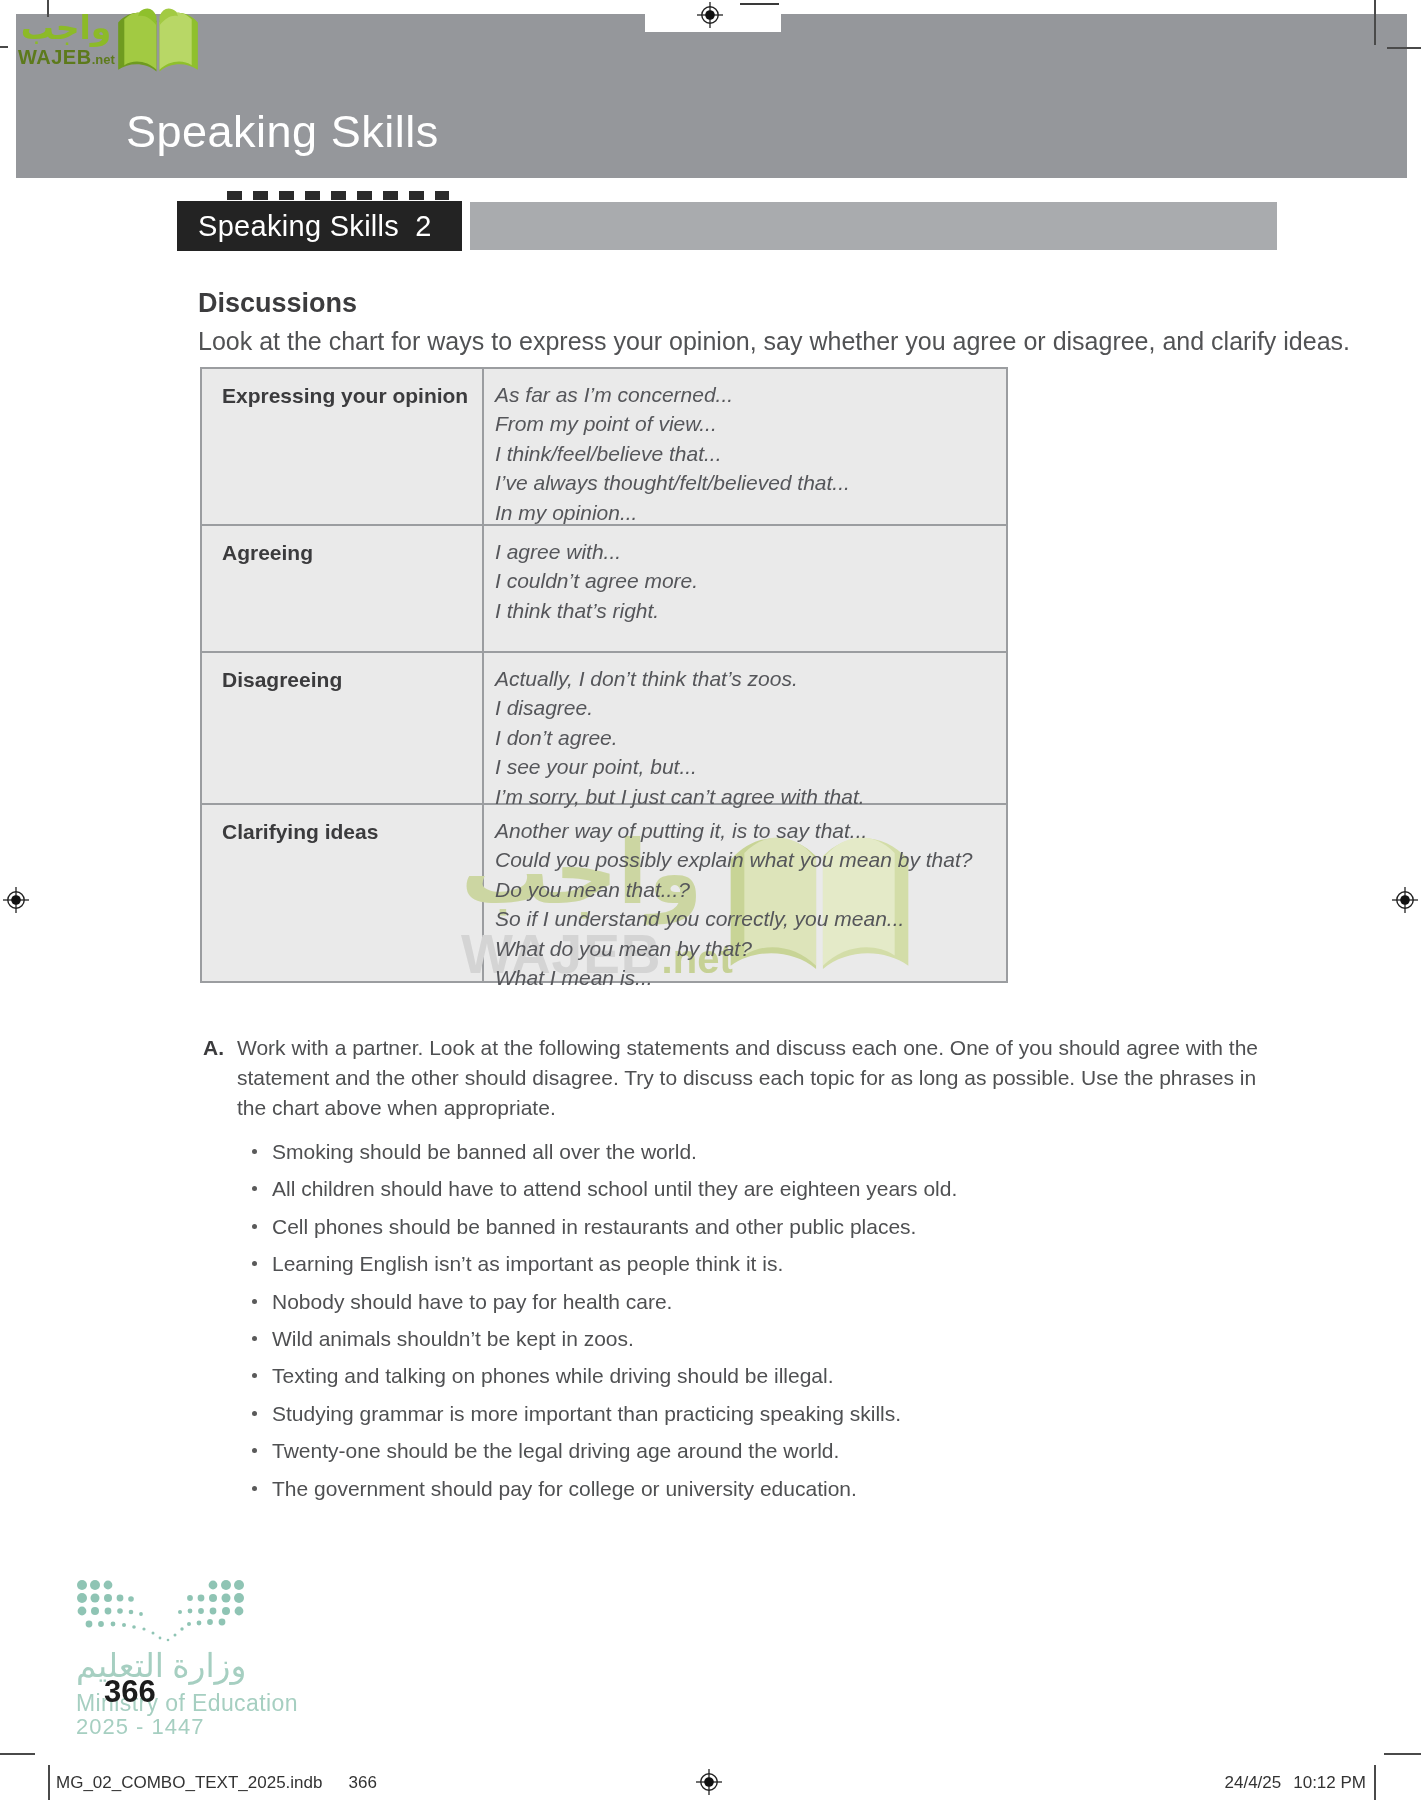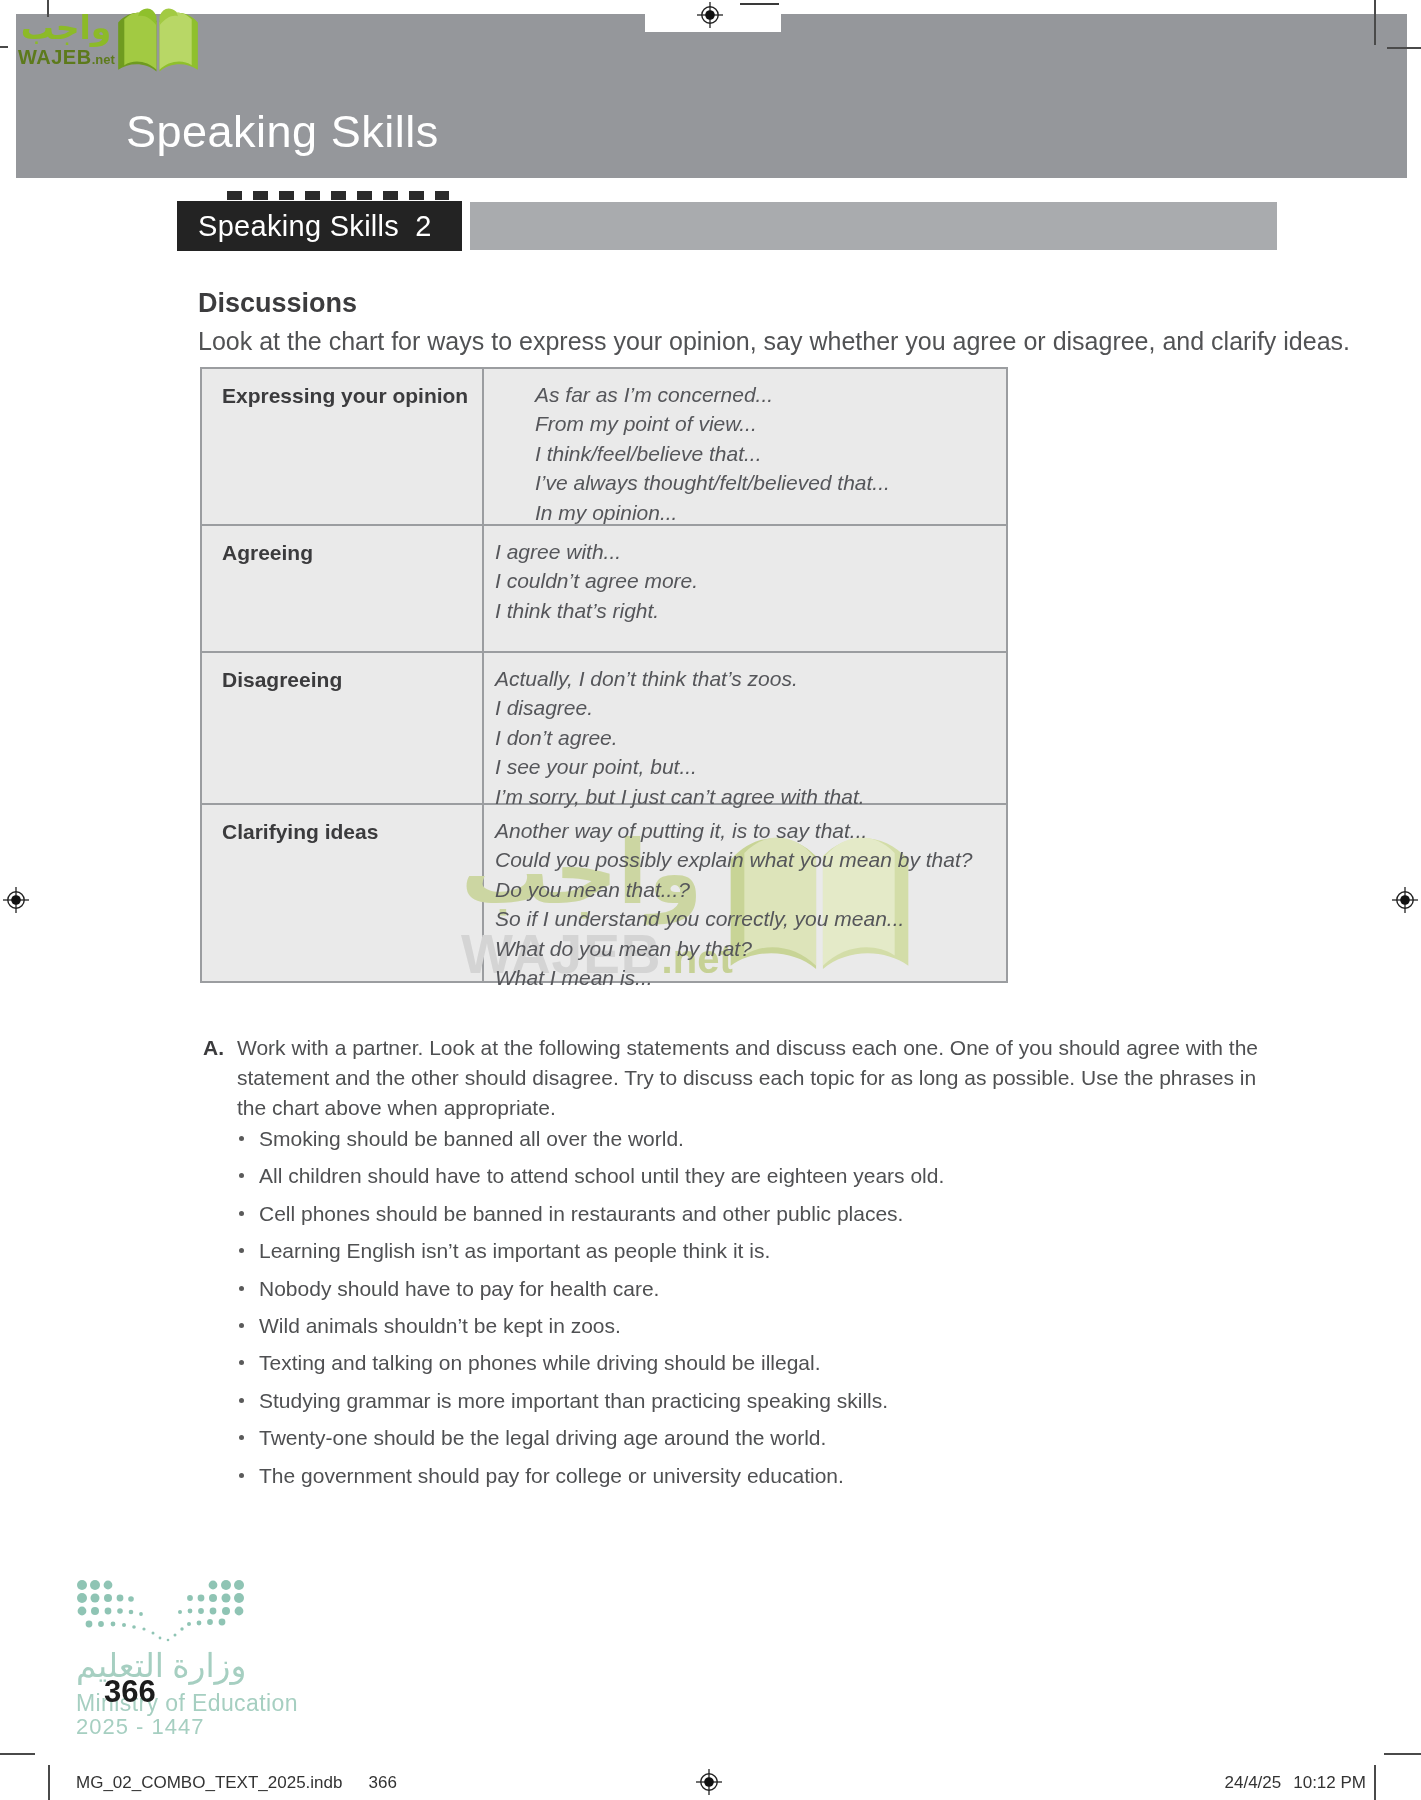--- a/index.html
+++ b/index.html
@@ -34,21 +34,21 @@
   .lesson-bar{position:absolute;left:470px;top:202px;width:807px;height:48px;background:#a9abae;}
 
   
   .sec-heading{position:absolute;left:198px;top:288px;font-size:27px;font-weight:bold;color:#3c3c3e;}
   .sec-intro{position:absolute;left:198px;top:327px;font-size:25px;color:#515254;white-space:nowrap;}
 
   
   .chart{position:absolute;left:200px;top:367px;width:808px;height:616px;
         background:#eaeaea;border:2px solid #9b9da0;box-sizing:border-box;}
   .chart .row{display:flex;border-top:2px solid #9b9da0;box-sizing:border-box;}
-  .chart .row:first-child{border-top:none;gap:40px;}
+  .chart .row:first-child{border-top:none;}
   .r1{height:155px;} .r2{height:127px;} .r3{height:152px;} .r4{height:180px;}
   .chart .label-cell{width:282px;box-sizing:border-box;border-right:2px solid #9b9da0;
         padding:15px 0 0 20px;}
   .chart .label-cell span{position:relative;z-index:10;font-size:21px;font-weight:bold;color:#3b3b3d;}
   .chart .phrase-cell{flex:1;padding:11px 0 6px 11px;font-style:italic;}
   .chart .phrase{position:relative;z-index:10;font-size:21px;line-height:29.4px;color:#55565a;}
 
   
   .watermark{position:absolute;left:455px;top:800px;width:470px;height:195px;z-index:5;pointer-events:none;}
   .wm-ar{position:absolute;left:6px;top:28px;font-family:"DejaVu Sans",sans-serif;
@@ -56,37 +56,37 @@
   .wm-latin{position:absolute;left:6px;top:122px;white-space:nowrap;}
   .wm-latin .wj{font-size:55px;font-weight:bold;color:#d4d4d4;letter-spacing:1px;}
   .wm-latin .net{font-size:40px;font-weight:bold;color:#c6d195;}
   .wm-book{position:absolute;left:262px;top:8px;}
 
   
   .activity{position:absolute;left:203px;top:1033px;width:1092px;display:flex;}
   .activity .letter{font-size:21px;font-weight:bold;color:#3b3b3d;margin-right:13px;line-height:30px;}
   .activity .text{font-size:21px;color:#4f5052;line-height:30px;width:1052px;}
 
-  .statements{position:absolute;left:238px;top:1124px;width:1020px;margin:0;padding:0;list-style:none;}
+  .statements{position:absolute;left:238px;top:1124px;width:1020px;margin:13px;padding:0;list-style:none;}
   .statements li{position:relative;padding-left:21px;margin-bottom:8.4px;
         font-size:21px;line-height:29px;color:#4f5052;}
   .statements li::before{content:"";position:absolute;left:1px;top:12px;width:5px;height:5px;
         border-radius:50%;background:#5a5a5a;}
 
   
   .moe{position:absolute;left:76px;top:1578px;width:200px;height:150px;}
   .moe-dots{position:absolute;left:0;top:0;}
   .moe-ar{position:absolute;left:0;top:70px;width:176px;direction:rtl;text-align:left;
         font-family:Liberation Serif, serif;font-size:33px;color:#a6cfc1;line-height:36px;white-space:nowrap;}
   .moe-en{position:absolute;left:0;top:112px;font-size:23px;color:#a6cfc1;letter-spacing:.4px;white-space:nowrap;}
   .moe-years{position:absolute;left:0;top:136px;font-size:22px;color:#a6cfc1;letter-spacing:1px;white-space:nowrap;}
   .page-num{position:absolute;left:28px;top:96px;font-size:31px;font-weight:bold;color:#1c1c1c;z-index:6;}
 
   
-  .foot-left{position:absolute;left:76px;top:1773px;font-size:17px;color:#333333;}
+  .foot-left{position:absolute;left:56px;top:1773px;font-size:17px;color:#333333;}
   .foot-left .pg{margin-left:26px;}
   .foot-right{position:absolute;right:55px;top:1773px;font-size:17px;color:#333333;}
   .foot-right .time{margin-left:12px;}
 
   
   .crop{position:absolute;background:#4a4a4a;}
   .reg{position:absolute;width:26px;height:26px;}
 </style>
 </head>
 <body>

